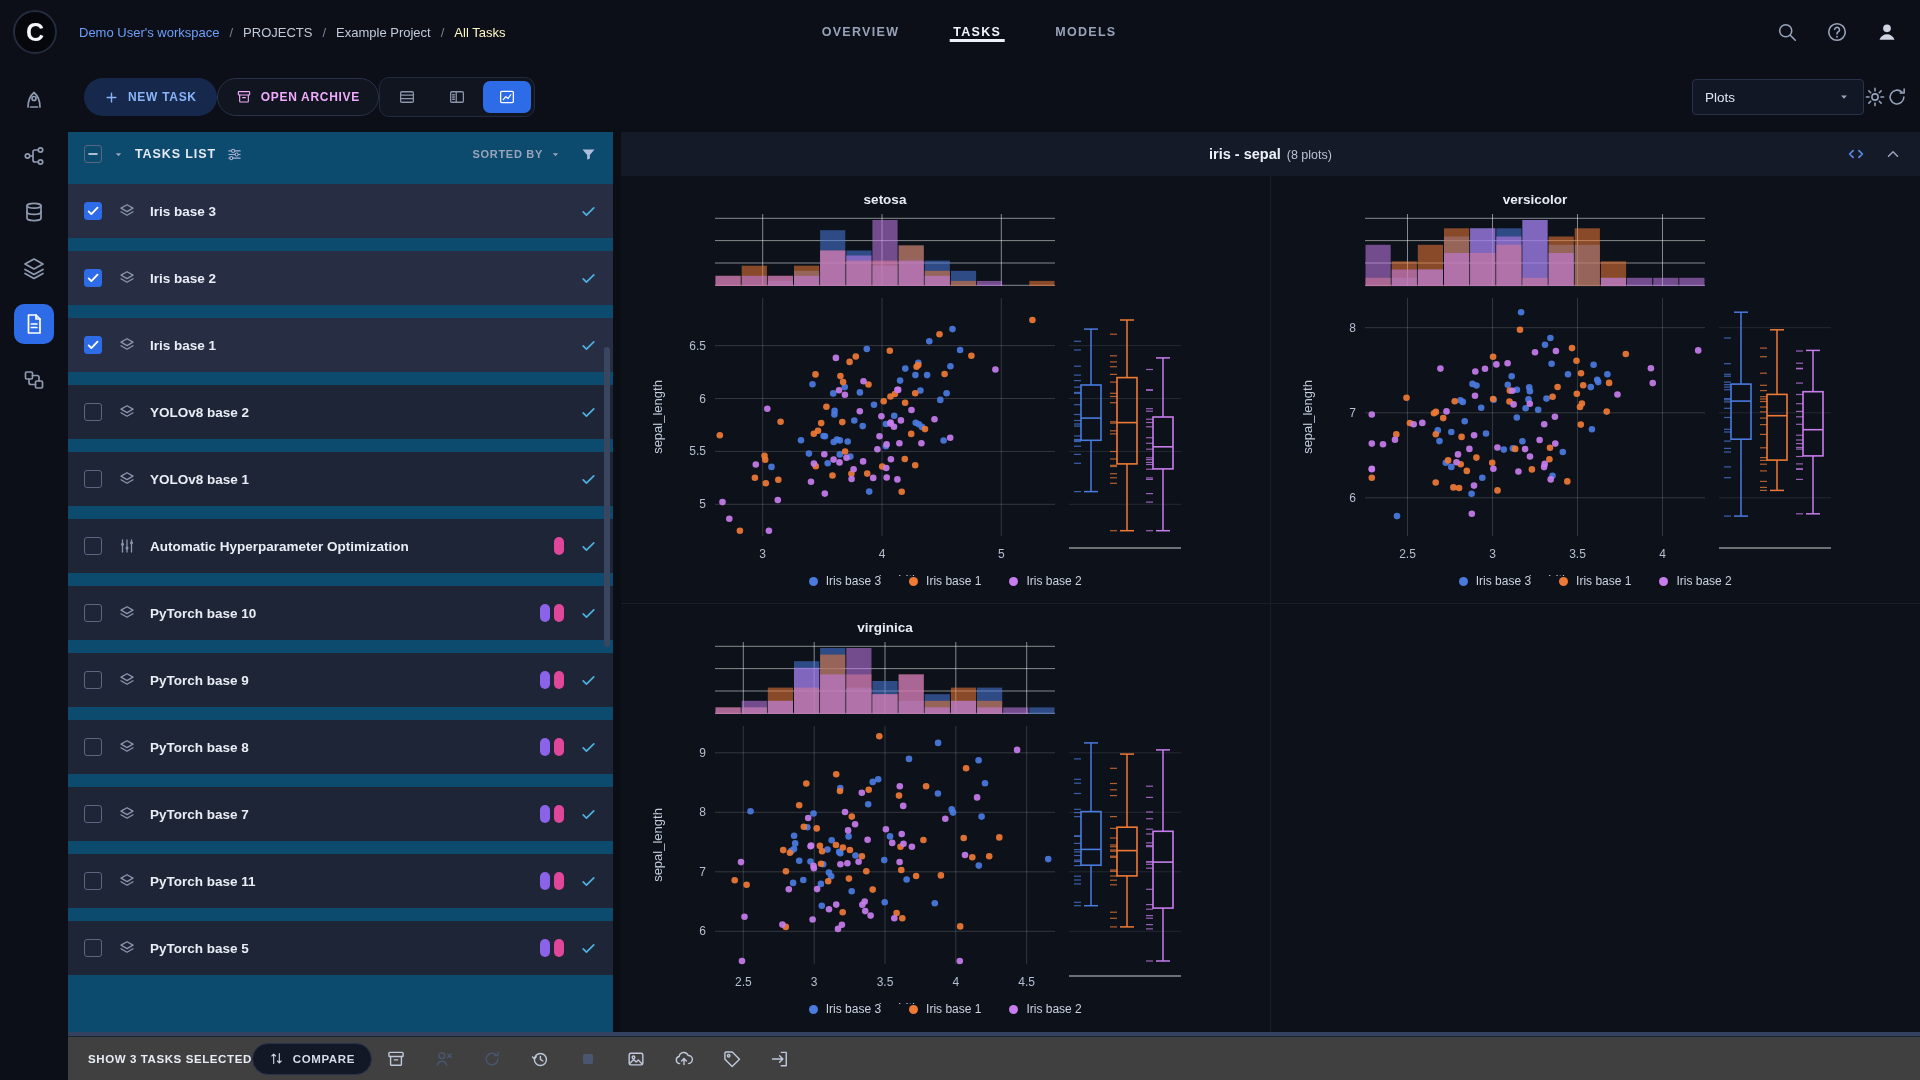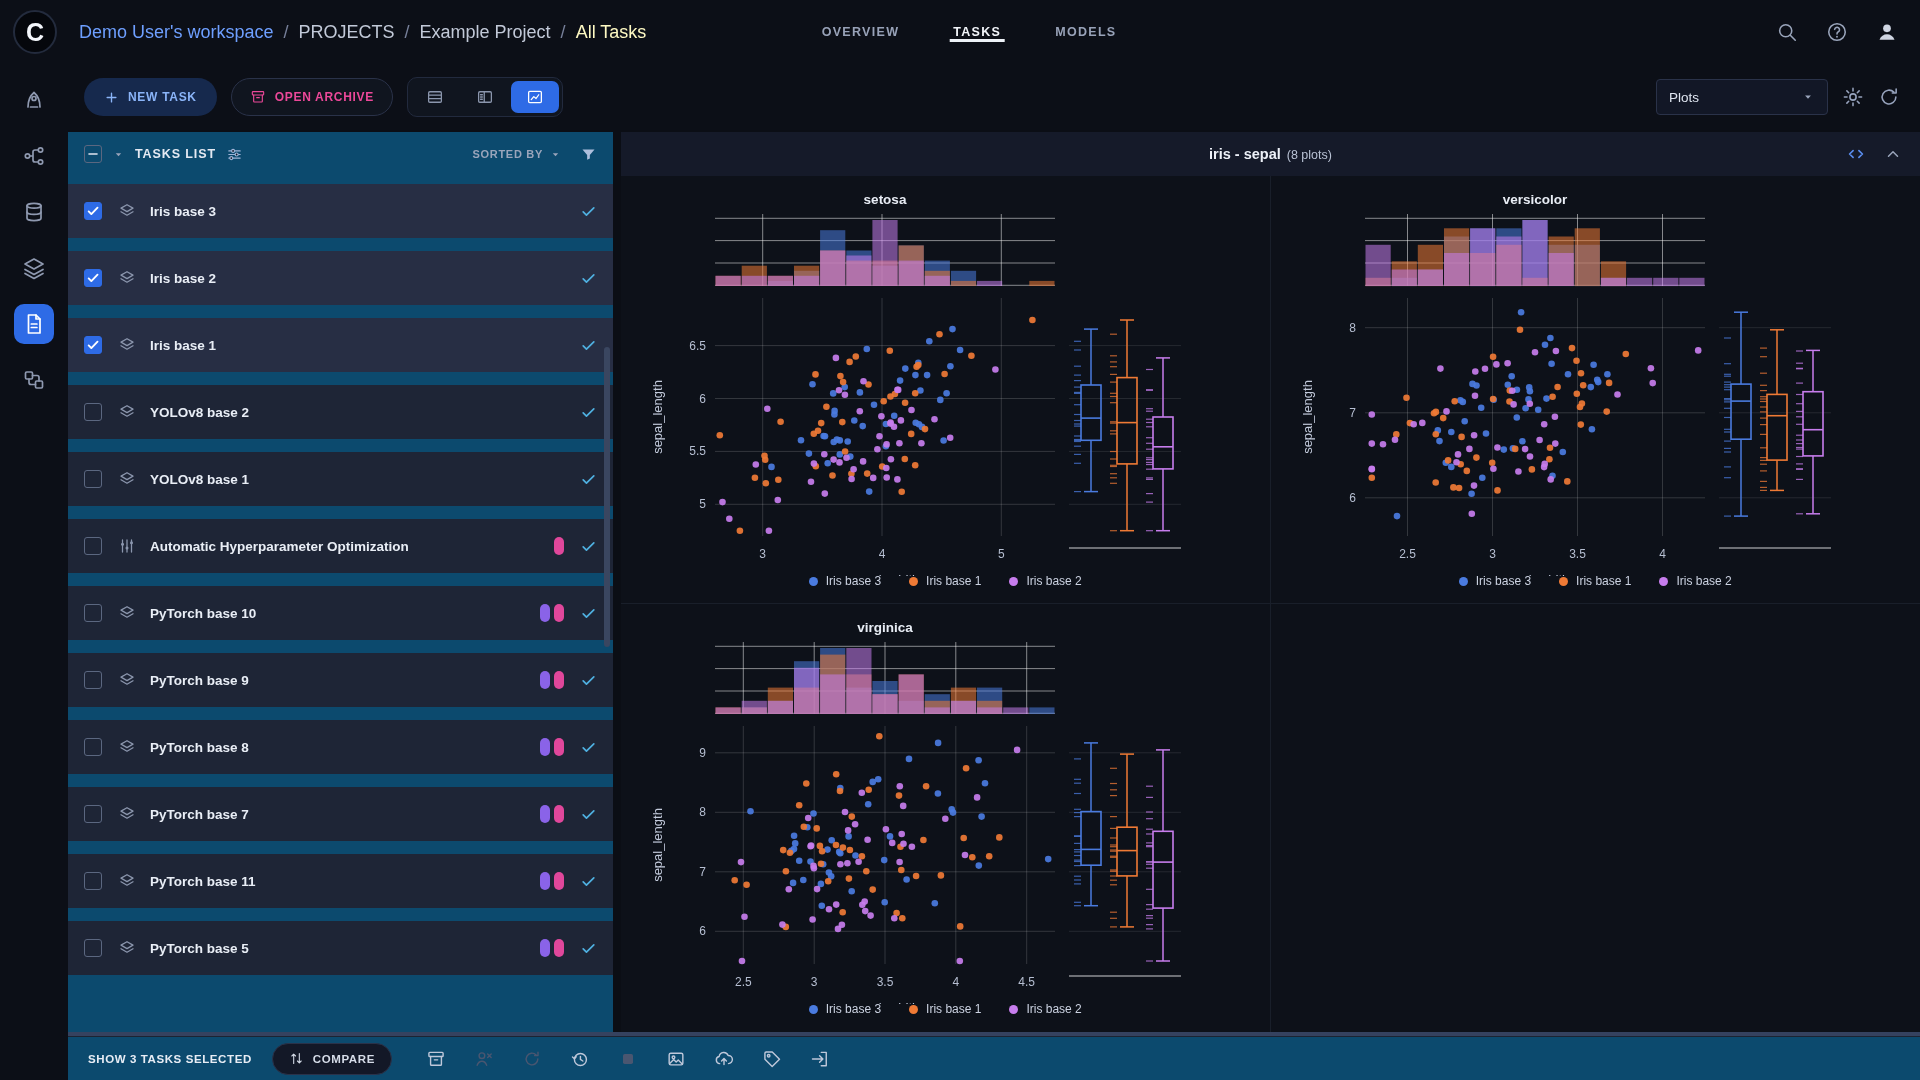--- a/index.html
+++ b/index.html
@@ -3,21 +3,21 @@
 <meta charset="utf-8">
 <style>
 *{margin:0;padding:0;box-sizing:border-box}
 html,body{width:1920px;height:1080px;overflow:hidden;background:#0b0e15}
 body{font-family:"Liberation Sans",sans-serif;color:#c9d1e0}
 .app{width:1920px;height:1080px;display:flex;flex-direction:column;background:#0b0e15}
 
 
 .topbar{flex:0 0 64px;display:flex;align-items:center;background:#0c0f17;padding:0 22px 0 13px;position:relative}
 .logo{width:44px;height:44px;border-radius:50%;background:#05070c;border:2px solid #232b3d;display:flex;align-items:center;justify-content:center;font-weight:700;font-size:25px;color:#f4f7fc;margin-right:22px;cursor:pointer}
-.breadcrumb{display:flex;font-size:18px;white-space:nowrap}
+.breadcrumb{display:flex;font-size:13px;white-space:nowrap}
 .bc-link{color:#6e9fff;cursor:pointer}
 .bc-mid{color:#c2c9d8;cursor:pointer}
 .bc-sep{color:#77809a;margin:0 10px}
 .bc-cur{color:#fef9c3;font-weight:400}
 .tabs{position:absolute;left:50%;top:0;height:100%;transform:translateX(-47%);display:flex;align-items:center;gap:46px}
 .tab{display:flex;align-items:center;font-size:12.5px;font-weight:700;letter-spacing:1.3px;color:#98a2b8;border-bottom:3px solid transparent;padding:2px 4px 0;cursor:pointer}
 .tab.active{color:#f2f5fa;border-bottom-color:#eef2f8}
 .top-actions{margin-left:auto;display:flex;align-items:center;gap:28px;color:#9aa5bb}
 .ic{display:inline-flex;width:18px;height:18px;flex:0 0 auto}
 .ic svg{width:100%;height:100%}
@@ -26,24 +26,24 @@
 .avatar{color:#cfd5e2}
 
 
 .body-row{flex:1;display:flex;overflow:hidden}
 .side-nav{flex:0 0 68px;background:#0c0f17;display:flex;flex-direction:column;align-items:center;padding-top:16px;gap:16px}
 .nav-item{width:40px;height:40px;border-radius:10px;display:flex;align-items:center;justify-content:center;color:#8f99b0;cursor:pointer}
 .nav-item.active{background:#2e6be6;color:#fff}
 .content-col{flex:1;display:flex;flex-direction:column;min-width:0}
 
 
-.toolbar{flex:0 0 66px;display:flex;align-items:center;background:#0c0f17;padding:0 20px 0 16px;gap:14px}
+.toolbar{flex:0 0 66px;display:flex;align-items:center;background:#0c0f17;padding:0 12px 0 16px;}
 .btn-new{height:38px;border-radius:19px;background:#16294d;color:#8ab4f8;font-weight:700;font-size:12px;letter-spacing:.7px;display:flex;align-items:center;gap:9px;padding:0 20px;cursor:pointer}
 .btn-new .ic{width:15px;height:15px}
-.btn-archive{height:38px;border-radius:19px;background:#10151f;border:1px solid #2a3249;color:#ec4899;font-weight:700;font-size:12px;letter-spacing:.7px;display:flex;align-items:center;gap:9px;padding:0 18px;cursor:pointer}
+.btn-archive{height:38px;border-radius:19px;background:#10151f;border:1px solid #2a3249;color:#f0abfc;font-weight:700;font-size:12px;letter-spacing:.7px;display:flex;align-items:center;gap:9px;padding:0 18px;cursor:pointer}
 .btn-archive .ic{width:16px;height:16px}
 .view-group{display:flex;background:#10151f;border:1px solid #222a3e;border-radius:10px;padding:3px;gap:2px}
 .view-btn{width:48px;height:32px;border-radius:7px;display:flex;align-items:center;justify-content:center;color:#8b96ad;cursor:pointer}
 .view-btn.active{background:#2e6be6;color:#fff}
 .toolbar .spacer{flex:1}
 .select{width:172px;height:36px;background:#121726;border:1px solid #2a3249;border-radius:4px;display:flex;align-items:center;padding:0 12px;color:#dfe5f0;font-size:13.5px;cursor:pointer}
 .select .caret{margin-left:auto;color:#9aa5bb;width:14px;height:14px}
 .tool-ic{color:#97a3bd;cursor:pointer}
 
 
@@ -83,21 +83,21 @@
 .tick{fill:#b6bfd2;font-size:12px}
 .axis{fill:#c3cbdc;font-size:13px}
 .ptitle{fill:#e8edf5;font-size:13.5px;font-weight:700}
 .legend{display:flex;gap:28px;align-items:center;margin-top:-2px}
 .legend-item{display:flex;align-items:center;gap:8px;font-size:12px;color:#ccd3e2;cursor:pointer}
 .dot{width:9px;height:9px;border-radius:50%}
 
 
 .hscroll{flex:0 0 4px;background:#121726;position:relative}
 .hscroll .thumb{position:absolute;inset:0;background:#35425f;cursor:grab}
-.footer{flex:0 0 44px;background:#0c4a6e;border-top:1px solid #1c2332;display:flex;align-items:center;padding:0 20px;gap:20px}
+.footer{flex:0 0 44px;background:#404040;border-top:1px solid #1c2332;display:flex;align-items:center;padding:0 20px;}
 .sel-label{font-size:11.5px;font-weight:700;letter-spacing:.6px;color:#e8edf5;white-space:nowrap}
 .btn-compare{height:32px;border-radius:16px;border:1px solid #2a3249;background:#131827;display:flex;align-items:center;gap:9px;padding:0 16px;color:#d6dce8;font-size:11.5px;font-weight:700;letter-spacing:.6px;cursor:pointer}
 .btn-compare .ic{width:15px;height:15px}
 .ficons{display:flex;align-items:center;gap:28px;margin-left:14px}
 .fic{width:20px;height:20px;display:inline-flex}
 .fic svg{width:100%;height:100%}
 .fic.enabled{color:#bfc8da;cursor:pointer}
 .fic.disabled{color:#4a5670}
 </style>
 </head>

